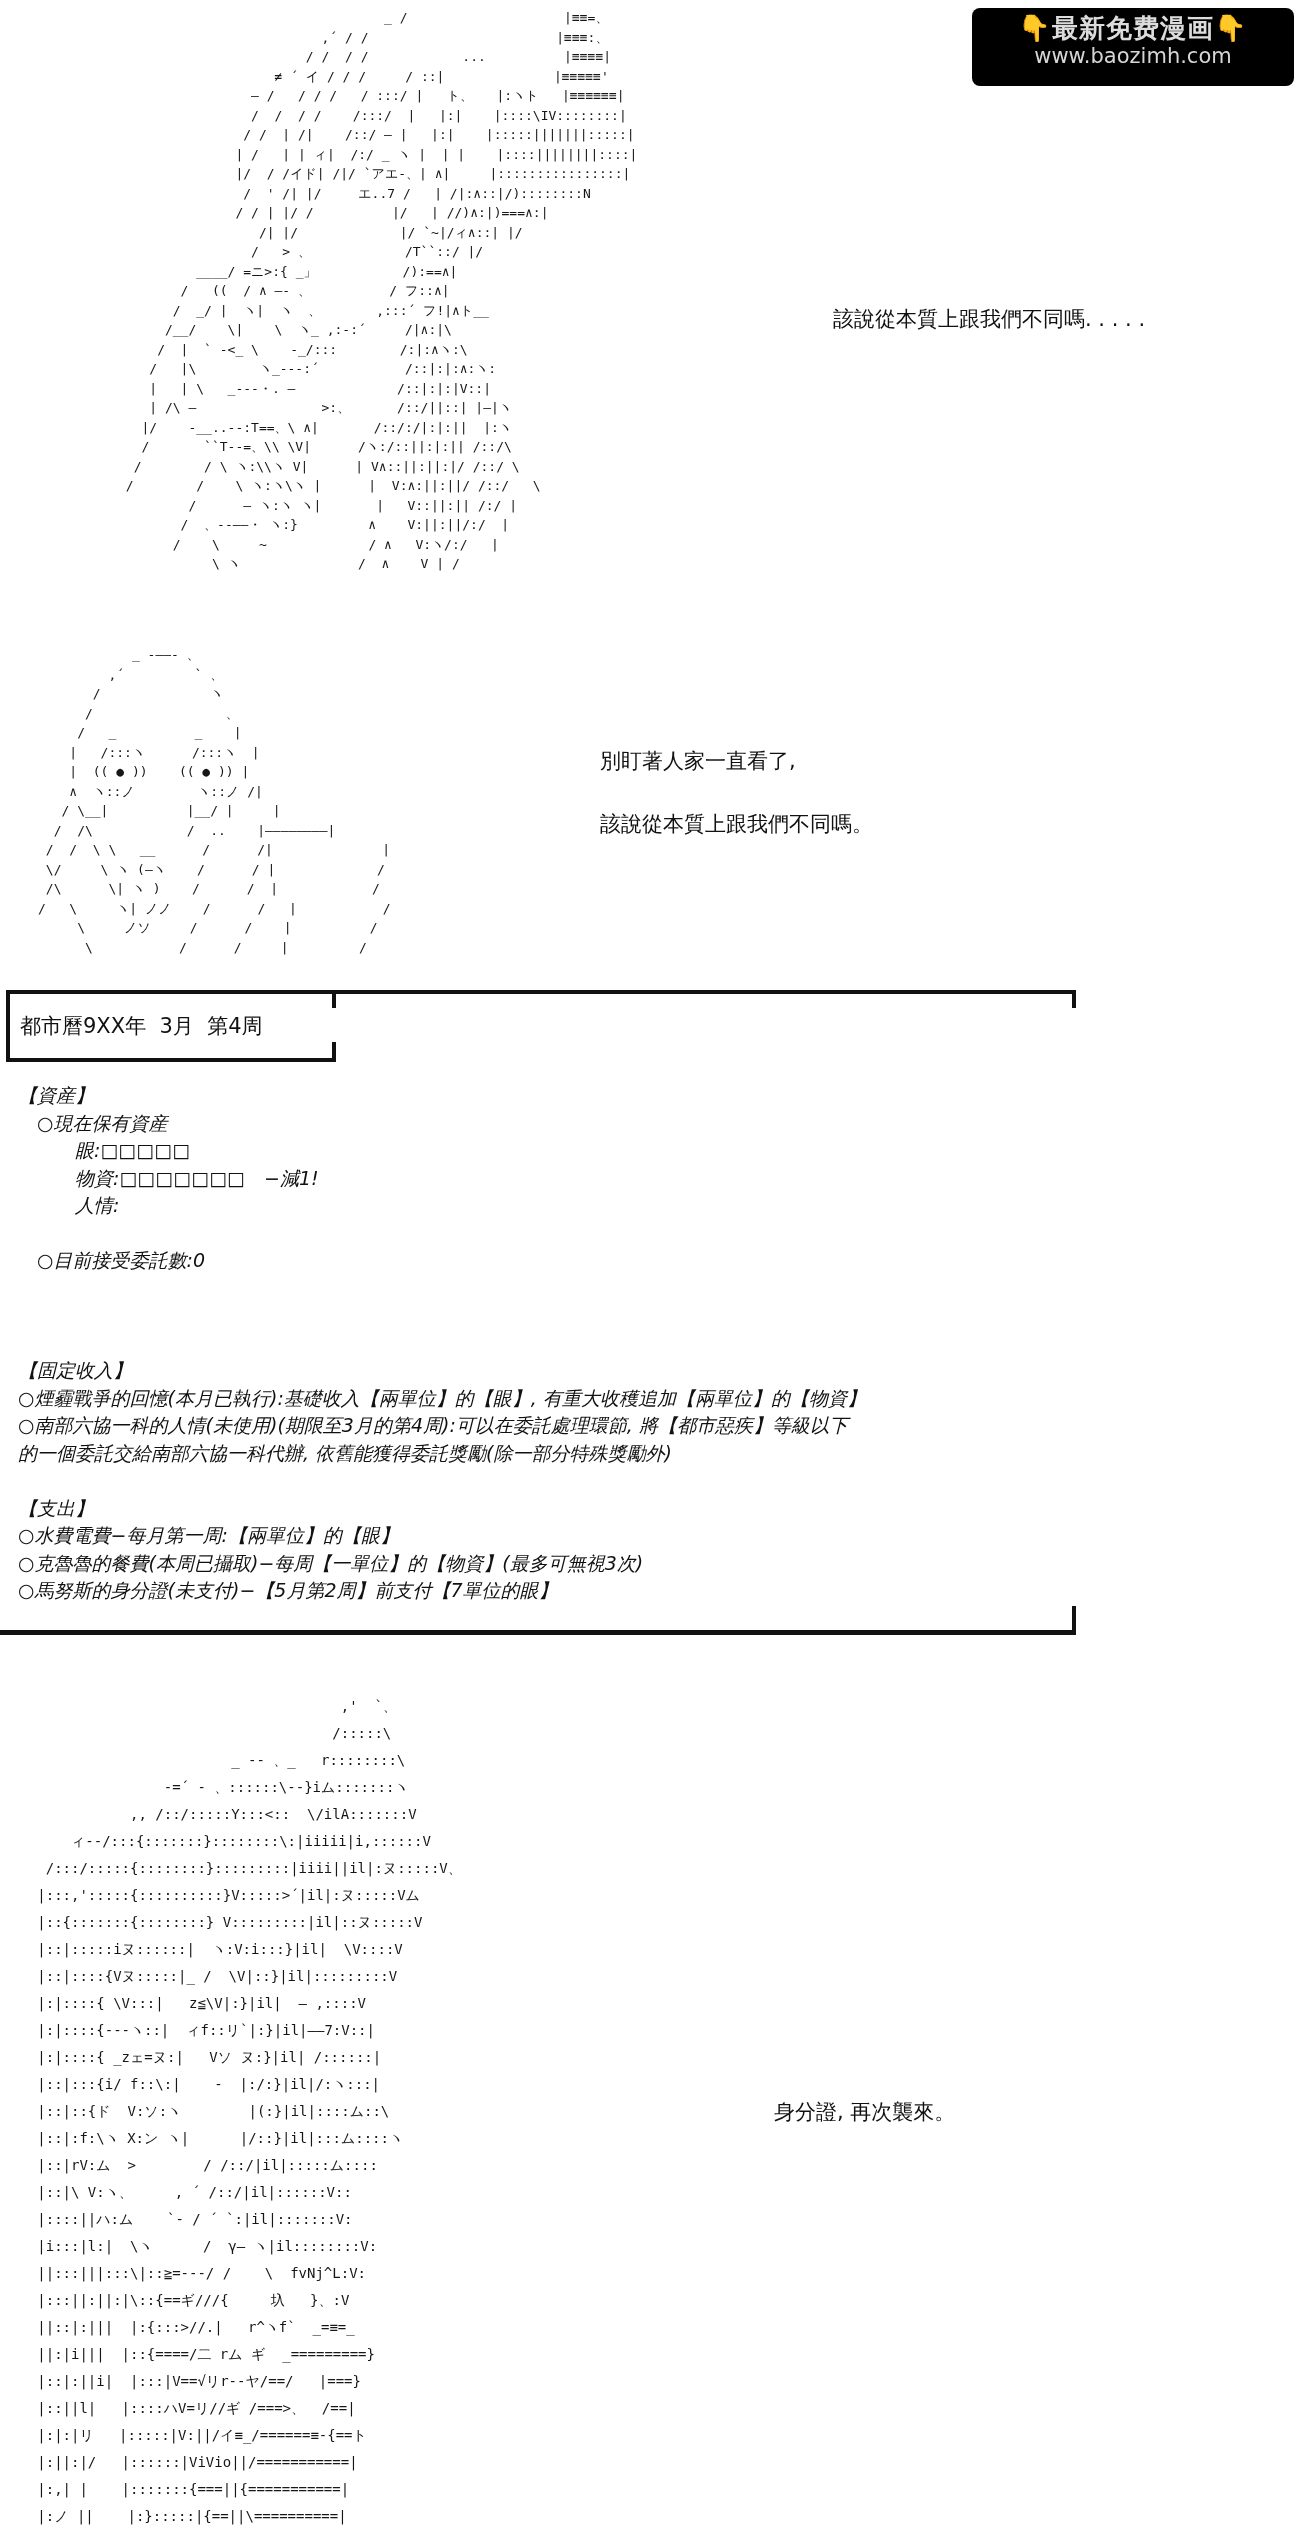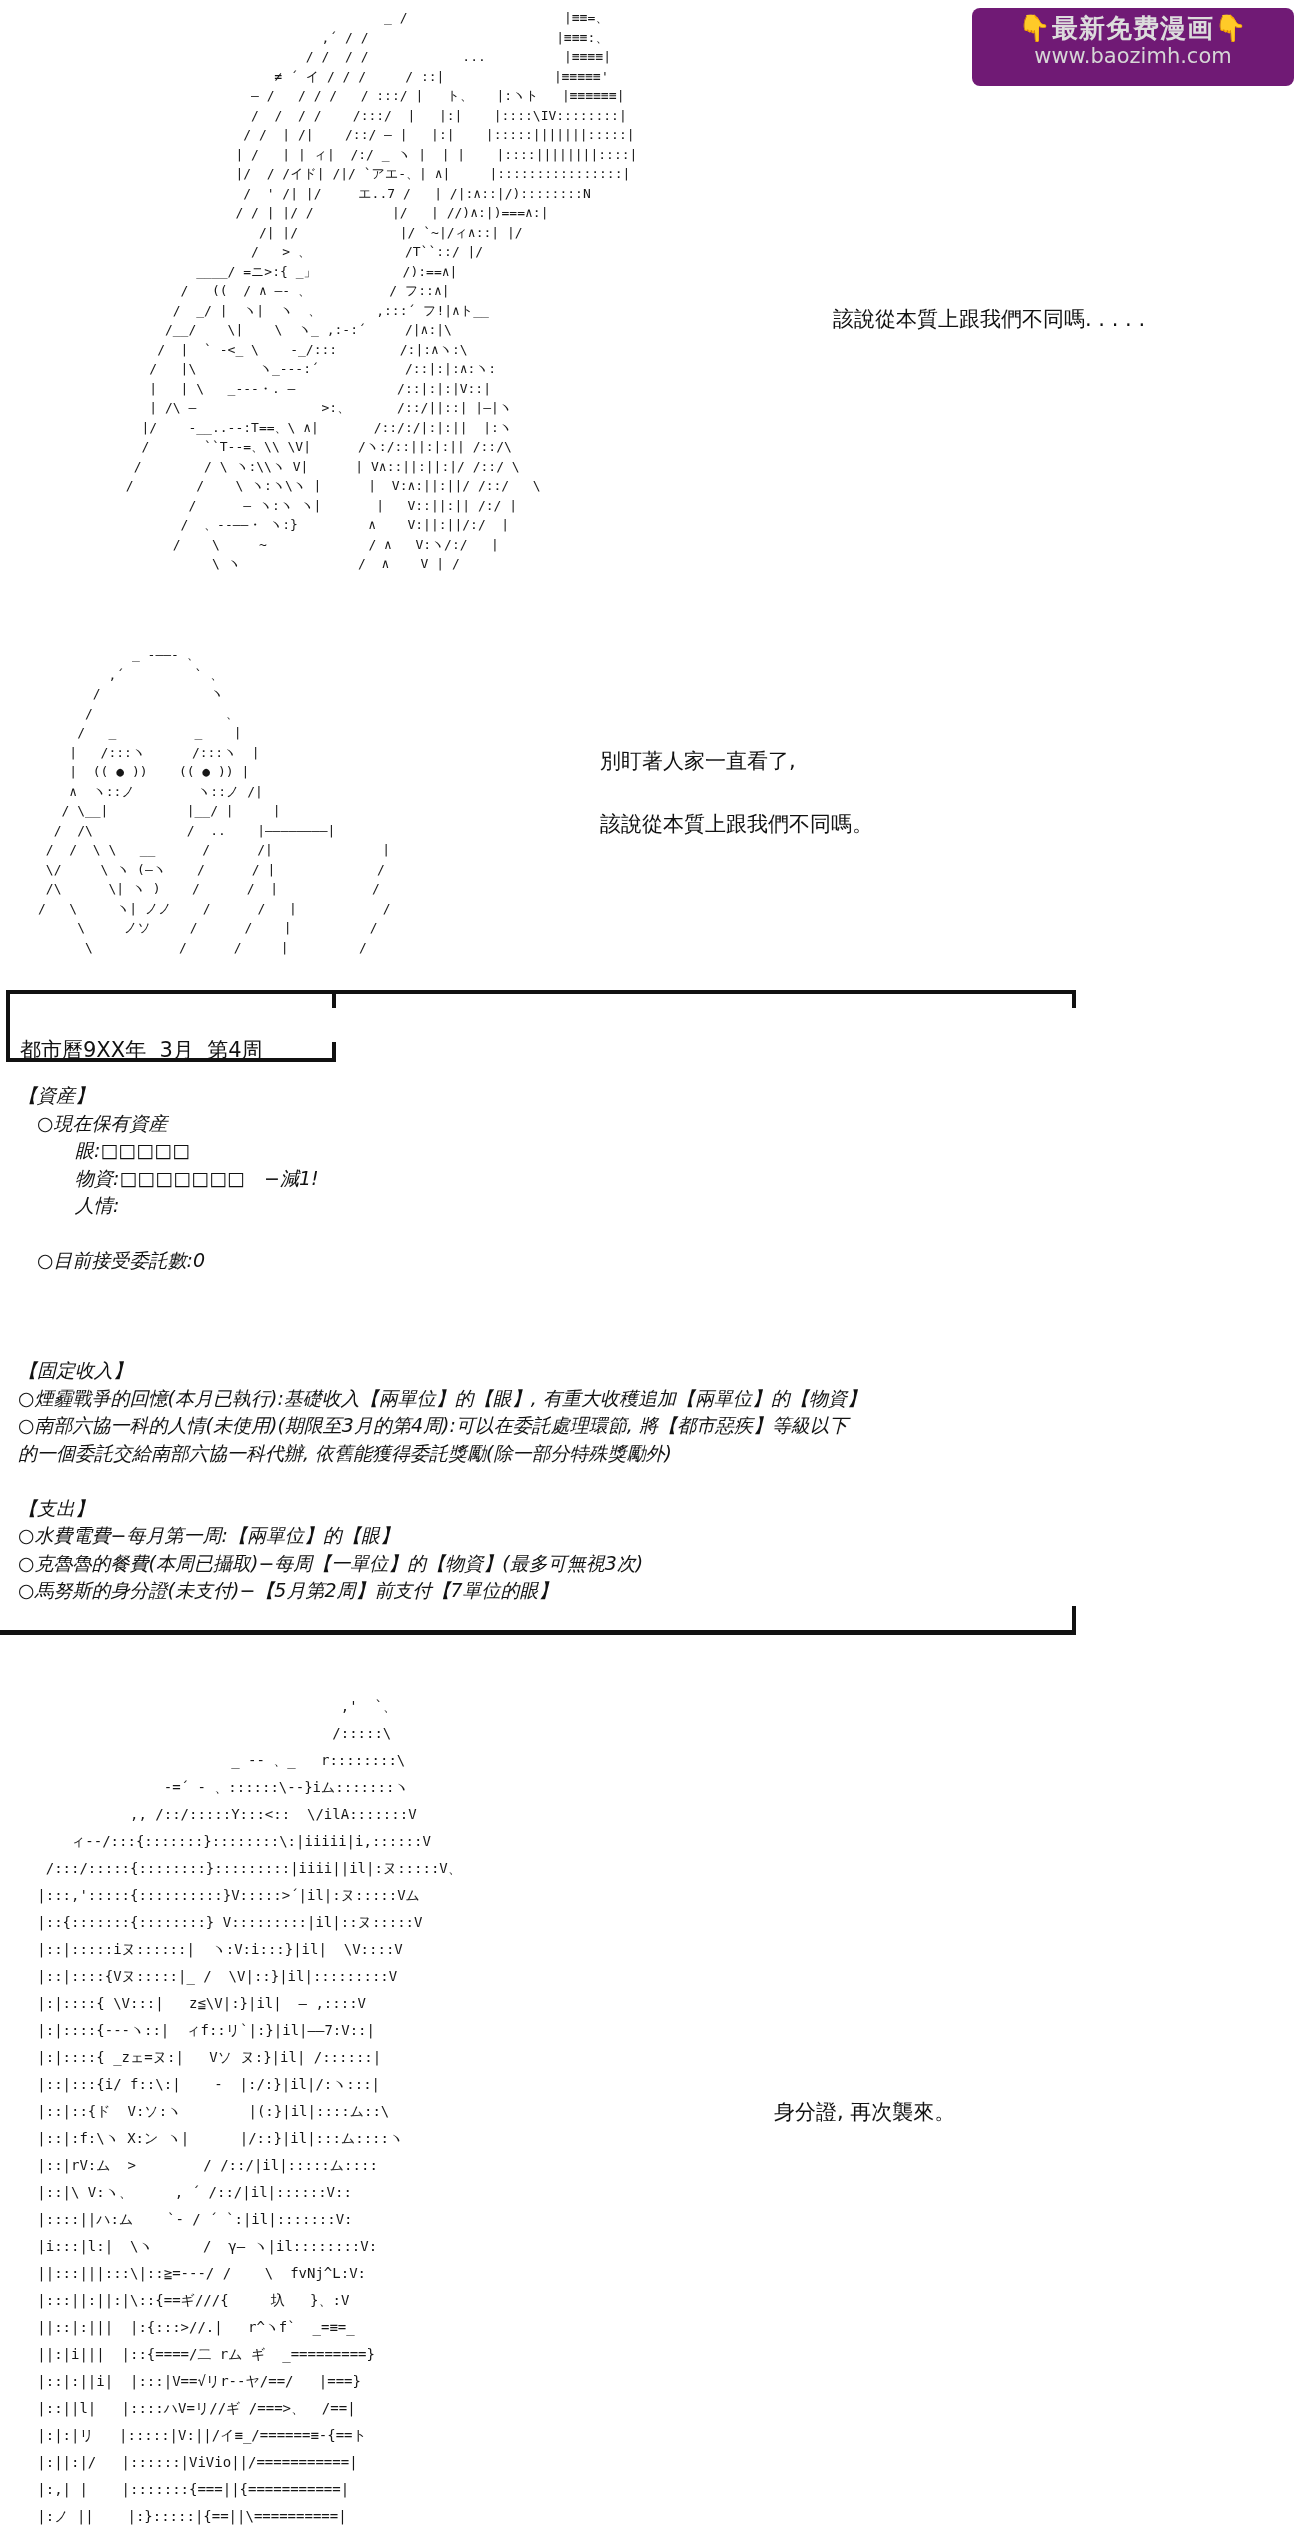--- a/index.html
+++ b/index.html
@@ -1,19 +1,19 @@
 <!DOCTYPE html>
 <html><head>
 <meta charset="utf-8">
 <style>
   html,body{margin:0;padding:0;background:#fff;}
   .page{position:relative;width:1300px;height:2530px;background:#ffffff;overflow:hidden;
         font-family:"DejaVu Sans",sans-serif;color:#111;}
   
-  .watermark{position:absolute;top:8px;left:972px;width:322px;height:78px;background:#701a75;
+  .watermark{position:absolute;top:8px;left:972px;width:322px;height:78px;background:#000000;
              border-radius:8px;text-align:center;line-height:1.15;padding-top:6px;box-sizing:border-box;}
   .wm-line1{font-size:26px;color:#dcdcdc;font-weight:bold;letter-spacing:1px;white-space:nowrap;}
   .wm-line1 .emoji{color:#f5c242;font-weight:normal;}
   .wm-url{font-size:21px;color:#d6d6d6;white-space:nowrap;}
   
   .aa{position:absolute;margin:0;font-family:"DejaVu Sans Mono",monospace;color:#161616;white-space:pre;}
   .aa-top{left:118px;top:8px;font-size:13px;line-height:19.5px;}
   .aa-mid{left:38px;top:645px;font-size:13px;line-height:19.5px;}
   .aa-bottom{left:12px;top:1693px;font-size:14px;line-height:27px;}
   
@@ -25,21 +25,21 @@
   
   .bar{position:absolute;background:#111;}
   .hdr-top{left:6px;top:990px;width:1070px;height:4px;}
   .hdr-top-tickR{left:1072px;top:990px;width:4px;height:18px;}
   .hdr-left{left:6px;top:990px;width:4px;height:72px;}
   .hdr-bottom{left:6px;top:1058px;width:330px;height:4px;}
   .hdr-mid-tickDown{left:332px;top:990px;width:4px;height:18px;}
   .hdr-mid-tickUp{left:332px;top:1042px;width:4px;height:20px;}
   .rule2{left:0px;top:1630px;width:1076px;height:5px;}
   .rule2-tick{left:1072px;top:1606px;width:4px;height:29px;}
-  .date-label{position:absolute;left:20px;top:1012px;font-size:21px;white-space:pre;margin-top:24px;}
+  .date-label{position:absolute;left:20px;top:1012px;font-size:21px;white-space:pre;}
   
   .panel-text{position:absolute;left:18px;top:1082px;font-size:19px;line-height:27.5px;white-space:pre;color:#111;font-style:italic;}
 </style>
 </head>
 <body>
 
 <div class="page">
 
   <div class="watermark">
     <div class="wm-line1"><span class="emoji">👇</span><span>最新免费漫画</span><span class="emoji">👇</span></div>

